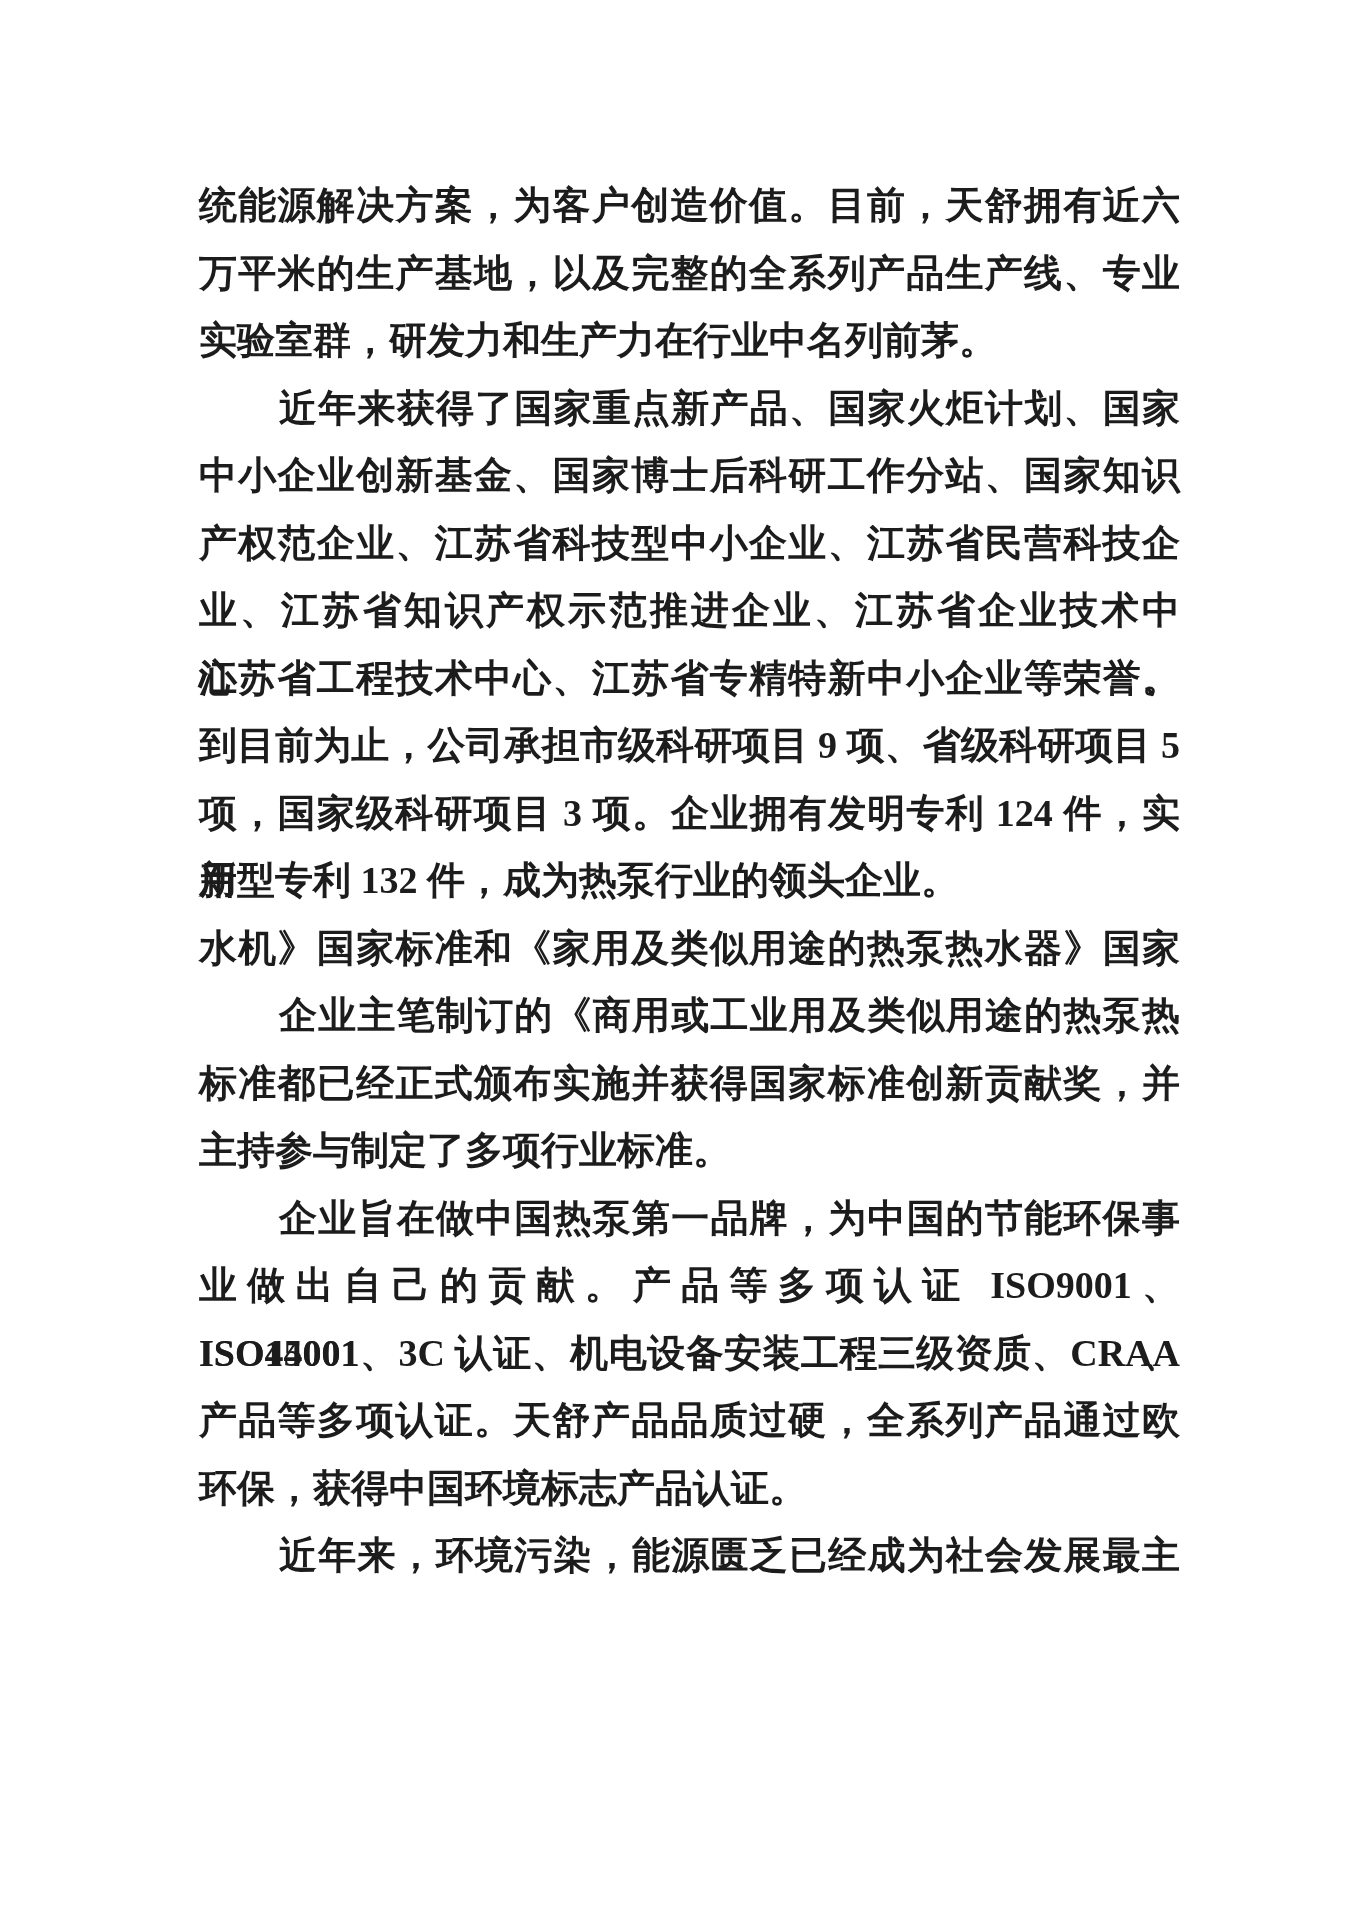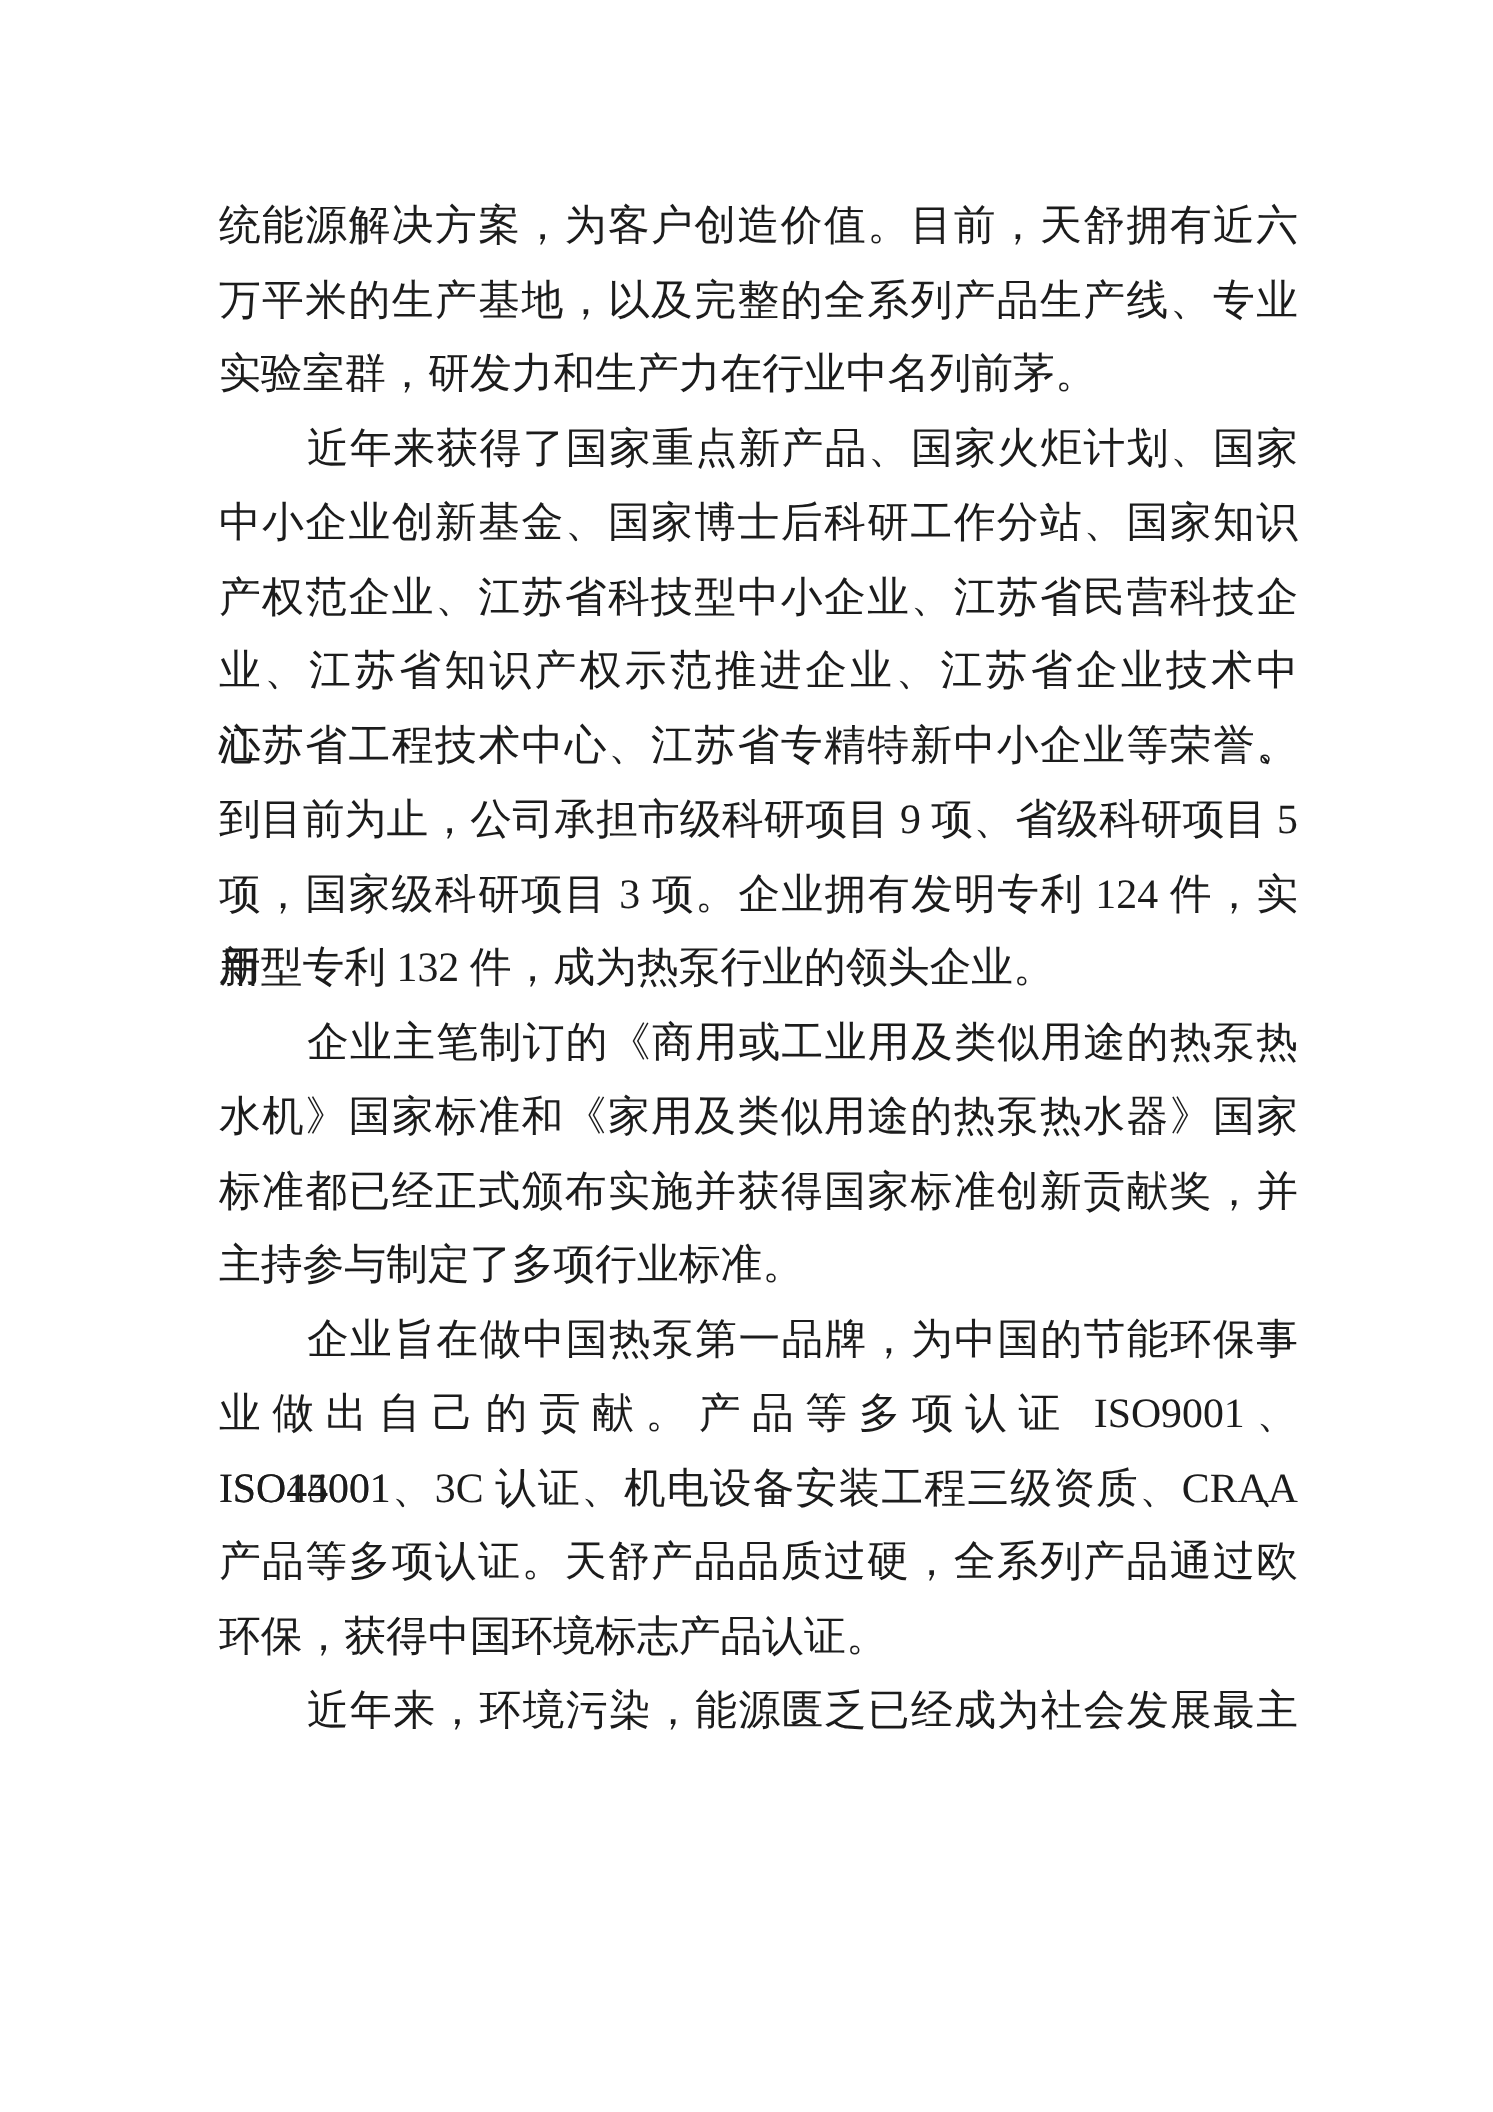--- a/index.html
+++ b/index.html
@@ -28,20 +28,21 @@
     top: 172px;
     width: 981px;
     font-size: 38px;
     line-height: 67.5px;
     color: #1c1c1c;
     font-weight: 400;
   }
   .paragraph {
     margin: 0;
     padding: 0;
+    font-weight: bold;
   }
   .line {
     height: 67.5px;
     text-align: justify;
     text-align-last: justify;
     white-space: normal;
     overflow: visible;
   }
   .line.indent {
     padding-left: 80px;
@@ -67,22 +68,22 @@
       <div class="line">中小企业创新基金、国家博士后科研工作分站、国家知识</div>
       <div class="line">产权范企业、江苏省科技型中小企业、江苏省民营科技企</div>
       <div class="line">业、江苏省知识产权示范推进企业、江苏省企业技术中心、</div>
       <div class="line">江苏省工程技术中心、江苏省专精特新中小企业等荣誉。</div>
       <div class="line">到目前为止，公司承担市级科研项目 9 项、省级科研项目 5</div>
       <div class="line">项，国家级科研项目 3 项。企业拥有发明专利 124 件，实用</div>
       <div class="line end">新型专利 132 件，成为热泵行业的领头企业。</div>
     </div>
 
     <div class="paragraph">
+      <div class="line">水机》国家标准和《家用及类似用途的热泵热水器》国家</div>
       <div class="line indent">企业主笔制订的《商用或工业用及类似用途的热泵热</div>
-      <div class="line">水机》国家标准和《家用及类似用途的热泵热水器》国家</div>
       <div class="line">标准都已经正式颁布实施并获得国家标准创新贡献奖，并</div>
       <div class="line end">主持参与制定了多项行业标准。</div>
     </div>
 
     <div class="paragraph">
       <div class="line indent">企业旨在做中国热泵第一品牌，为中国的节能环保事</div>
       <div class="line">业做出自己的贡献。产品等多项认证 ISO9001、ISO14001、</div>
       <div class="line">ISO45001、3C 认证、机电设备安装工程三级资质、CRAA</div>
       <div class="line">产品等多项认证。天舒产品品质过硬，全系列产品通过欧</div>
       <div class="line end">环保，获得中国环境标志产品认证。</div>

